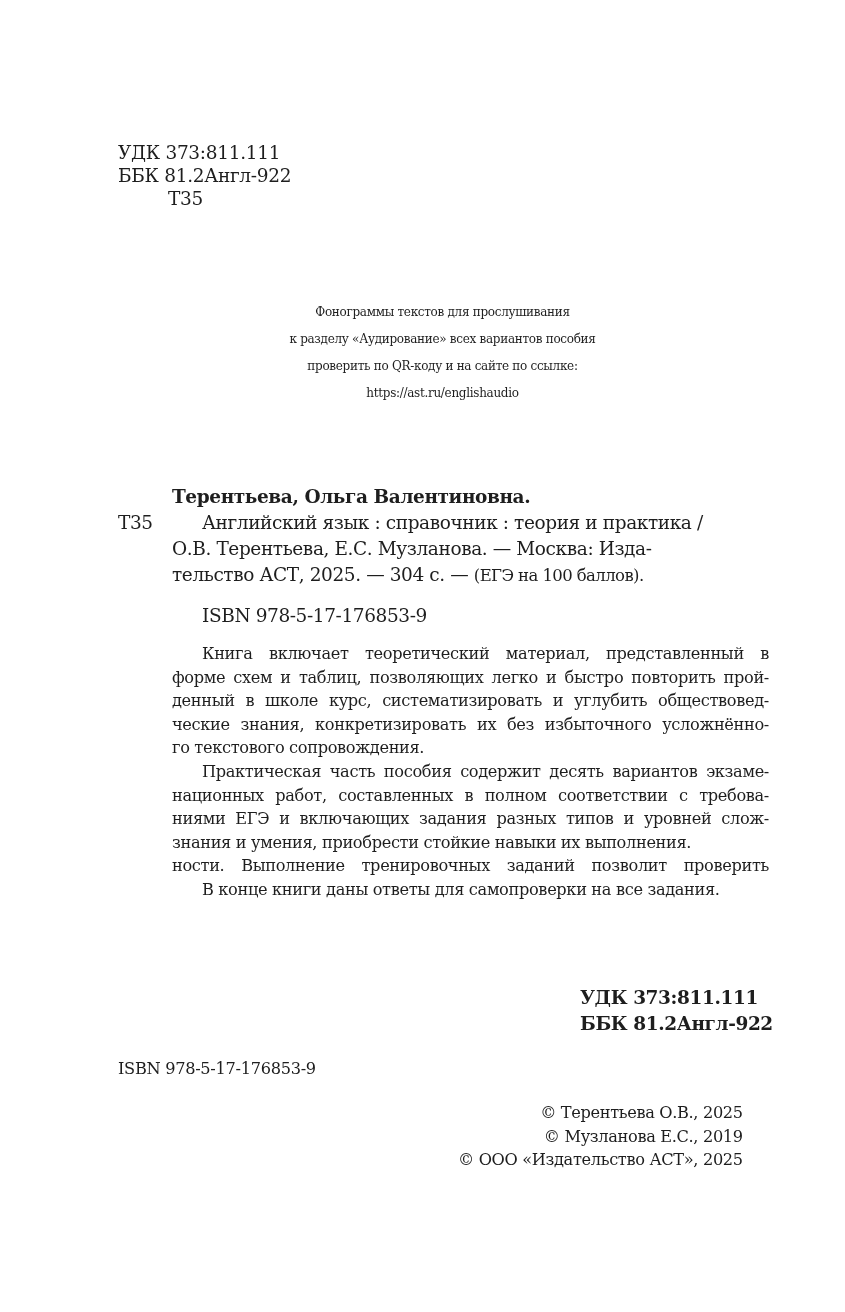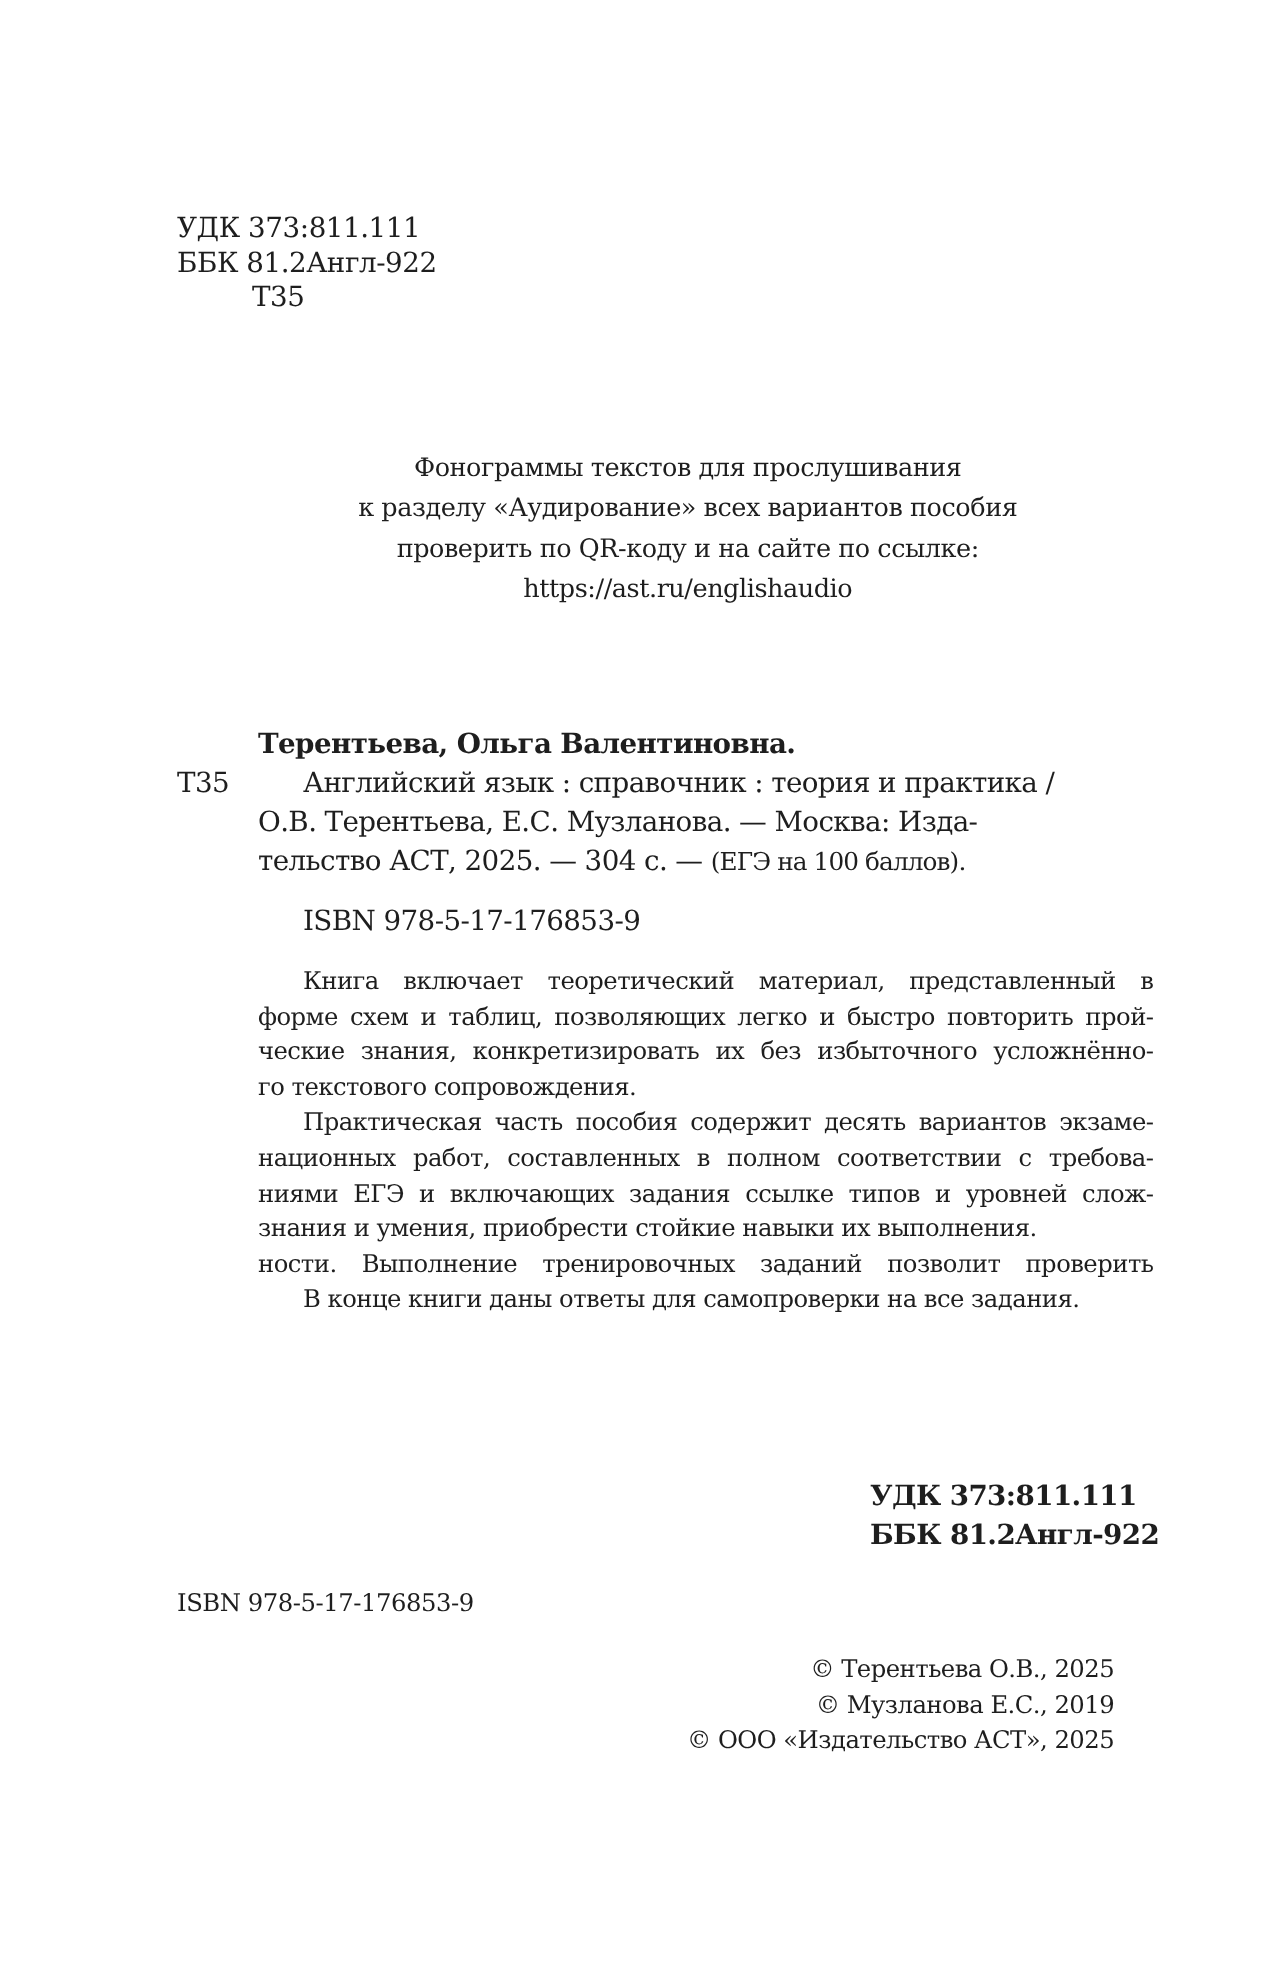--- a/index.html
+++ b/index.html
@@ -23,25 +23,25 @@
       top: 141px;
       font-size: 18.5px;
       line-height: 23px;
       letter-spacing: -0.3px;
     }
     .top-codes .code-line { white-space: nowrap; }
     .top-codes .cutter { padding-left: 50px; }
 
     
     .audio-notice {
-      left: 161px;
+      left: 145px;
       top: 299px;
       width: 595px;
       text-align: center;
-      font-size: 17px;
+      font-size: 12px;
       line-height: 27px;
       letter-spacing: -0.3px;
     }
     .audio-notice div { white-space: nowrap; }
 
     
     .biblio {
       left: 118px;
       top: 484px;
       width: 652px;
@@ -152,27 +152,28 @@
       <span class="line"><span>тельство АСТ, 2025. — 304 с. — </span><span class="series">(ЕГЭ на 100 баллов).</span></span>
     </div>
   </div>
   <div class="isbn">ISBN 978-5-17-176853-9</div>
 </div>
 
 <div class="abs annotation">
   <div class="para">
     <span class="line indent">Книга включает теоретический материал, представленный в</span>
     <span class="line">форме схем и таблиц, позволяющих легко и быстро повторить прой-</span>
+    <span class="line">денный в школе курс, систематизировать и углубить обществовед-</span>
     <span class="line">ческие знания, конкретизировать их без избыточного усложнённо-</span>
     <span class="line last">го текстового сопровождения.</span>
   </div>
   <div class="para">
     <span class="line indent">Практическая часть пособия содержит десять вариантов экзаме-</span>
     <span class="line">национных работ, составленных в полном соответствии с требова-</span>
-    <span class="line">ниями ЕГЭ и включающих задания ссылке типов и уровней слож-</span>
+    <span class="line">ниями ЕГЭ и включающих задания разных типов и уровней слож-</span>
     <span class="line last">знания и умения, приобрести стойкие навыки их выполнения.</span>
     <span class="line">ности. Выполнение тренировочных заданий позволит проверить</span>
   </div>
   <div class="para">
     <span class="line indent last">В конце книги даны ответы для самопроверки на все задания.</span>
   </div>
 </div>
 
 <div class="abs bottom-codes">
   <div>УДК 373:811.111</div>

